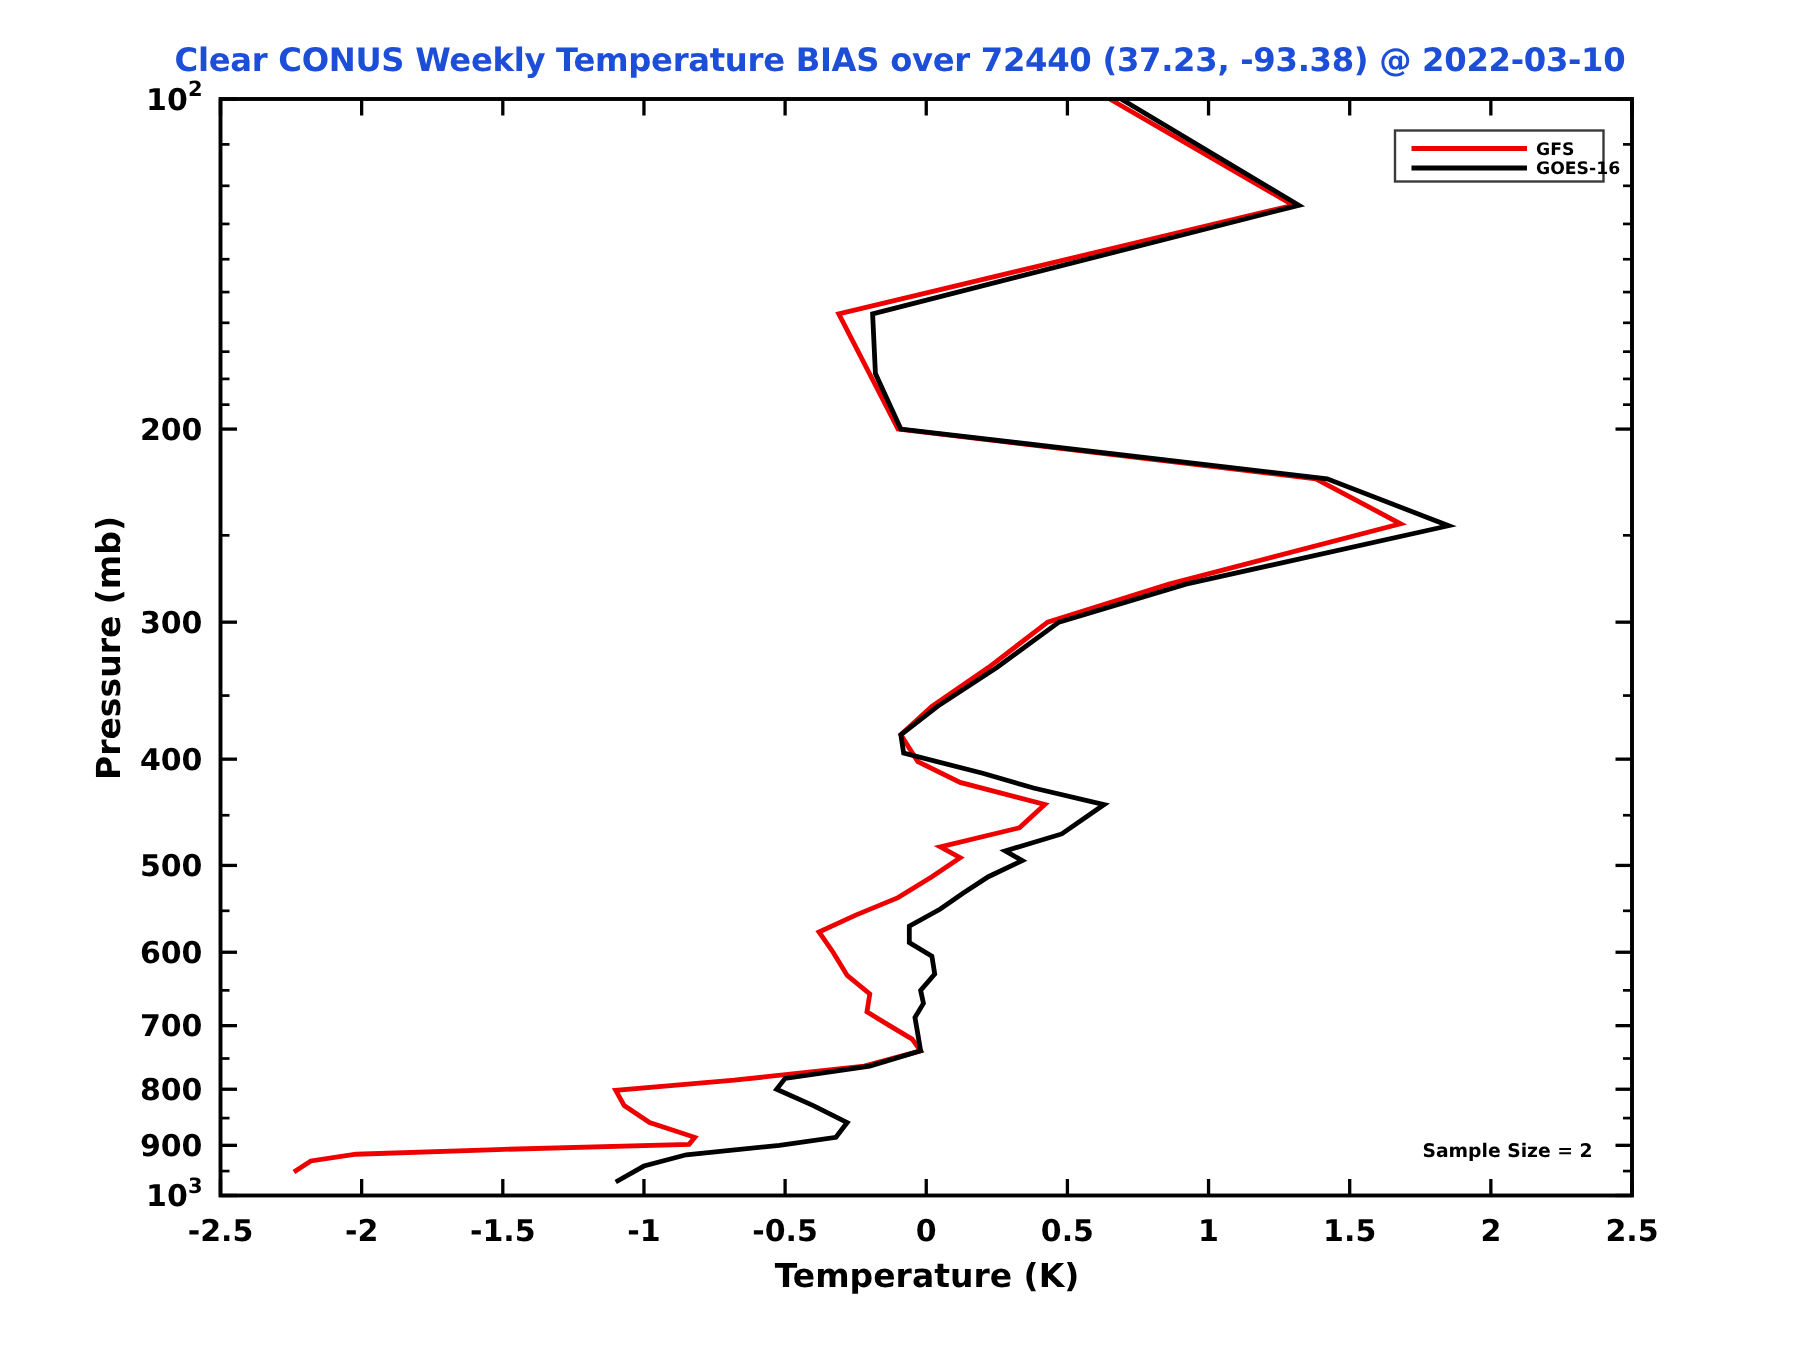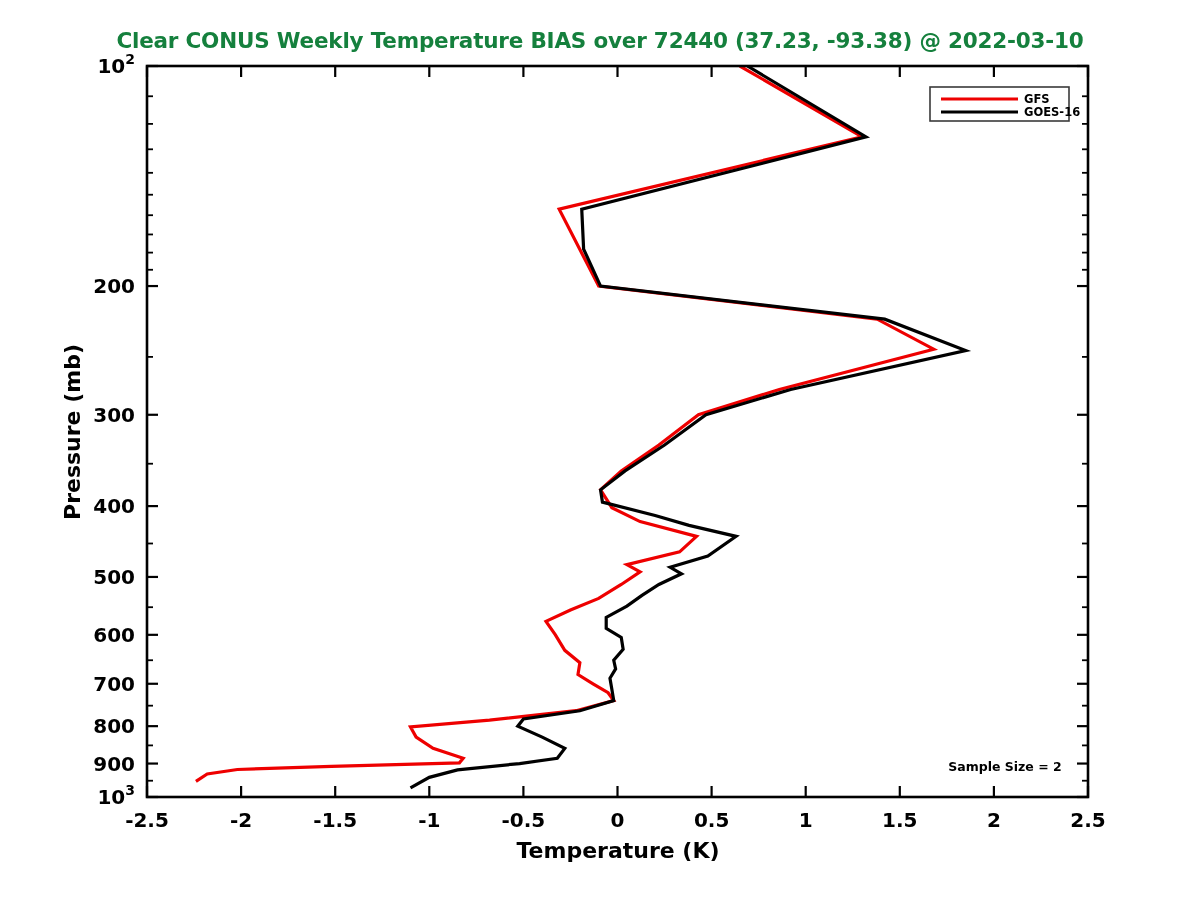--- a/index.html
+++ b/index.html
@@ -21,21 +21,21 @@
   }
   #chart-title {
     position: absolute;
     left: 0;
     top: 28px;
     width: 1200px;
     text-align: center;
     font-family: "DejaVu Sans", sans-serif;
     font-size: 21.5px;
     font-weight: bold;
-    color: #15803d;
+    color: #1d4ed8;
     letter-spacing: -0.2px;
     white-space: nowrap;
   }
   #plot-svg {
     position: absolute;
     left: 0;
     top: 0;
   }
   .axis-label {
     font-family: "DejaVu Sans", sans-serif;

